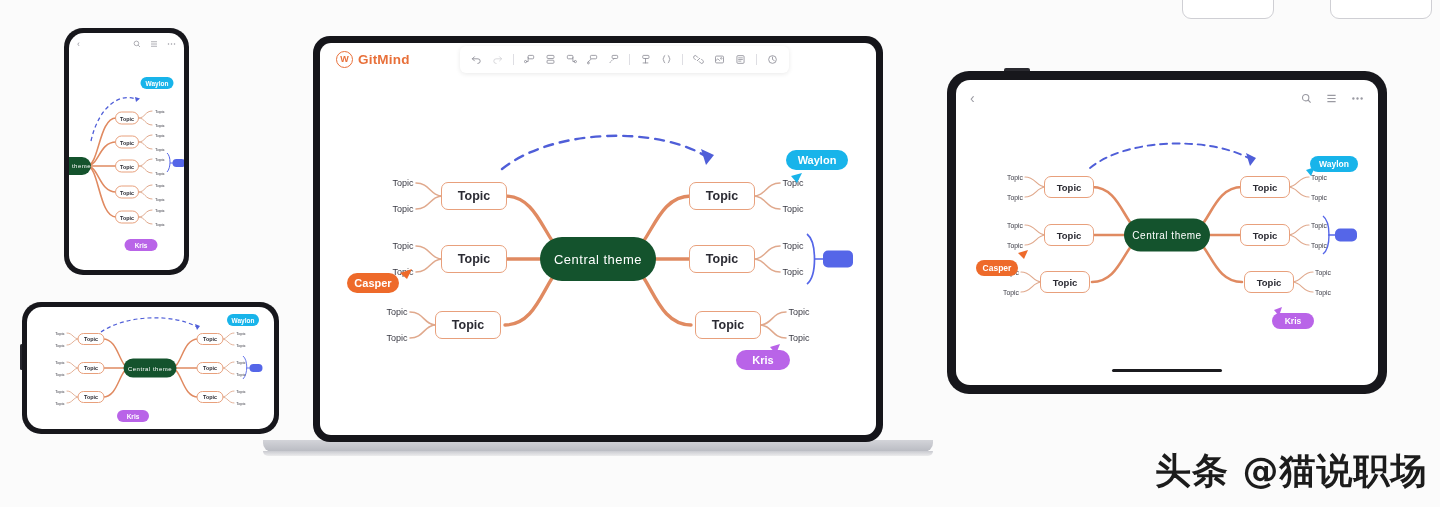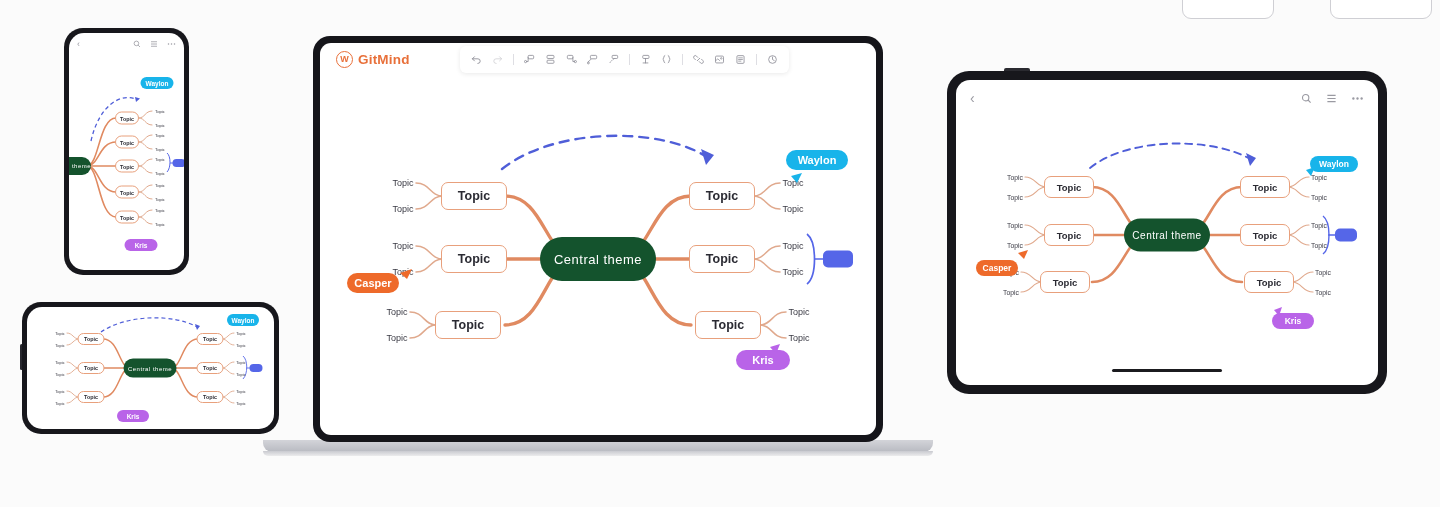--- a/index.html
+++ b/index.html
@@ -561,14 +561,15 @@
           <div class="tag waylon" style="left:378px;top:84px;width:48px;height:16px;font-size:8.5px;">Waylon</div>
           <div class="tag kris" style="left:337px;top:241px;width:42px;height:16px;font-size:8.5px;">Kris</div>
           <div class="tag casper" style="left:41px;top:188px;width:42px;height:16px;font-size:8.5px;">Casper</div>
         </div>
 
         <div class="homebar"></div>
       </div>
     </div>
   </div>
 
+  <div class="watermark">头条 @猫说职场</div>
 
 </div>
 
 </body></html>

